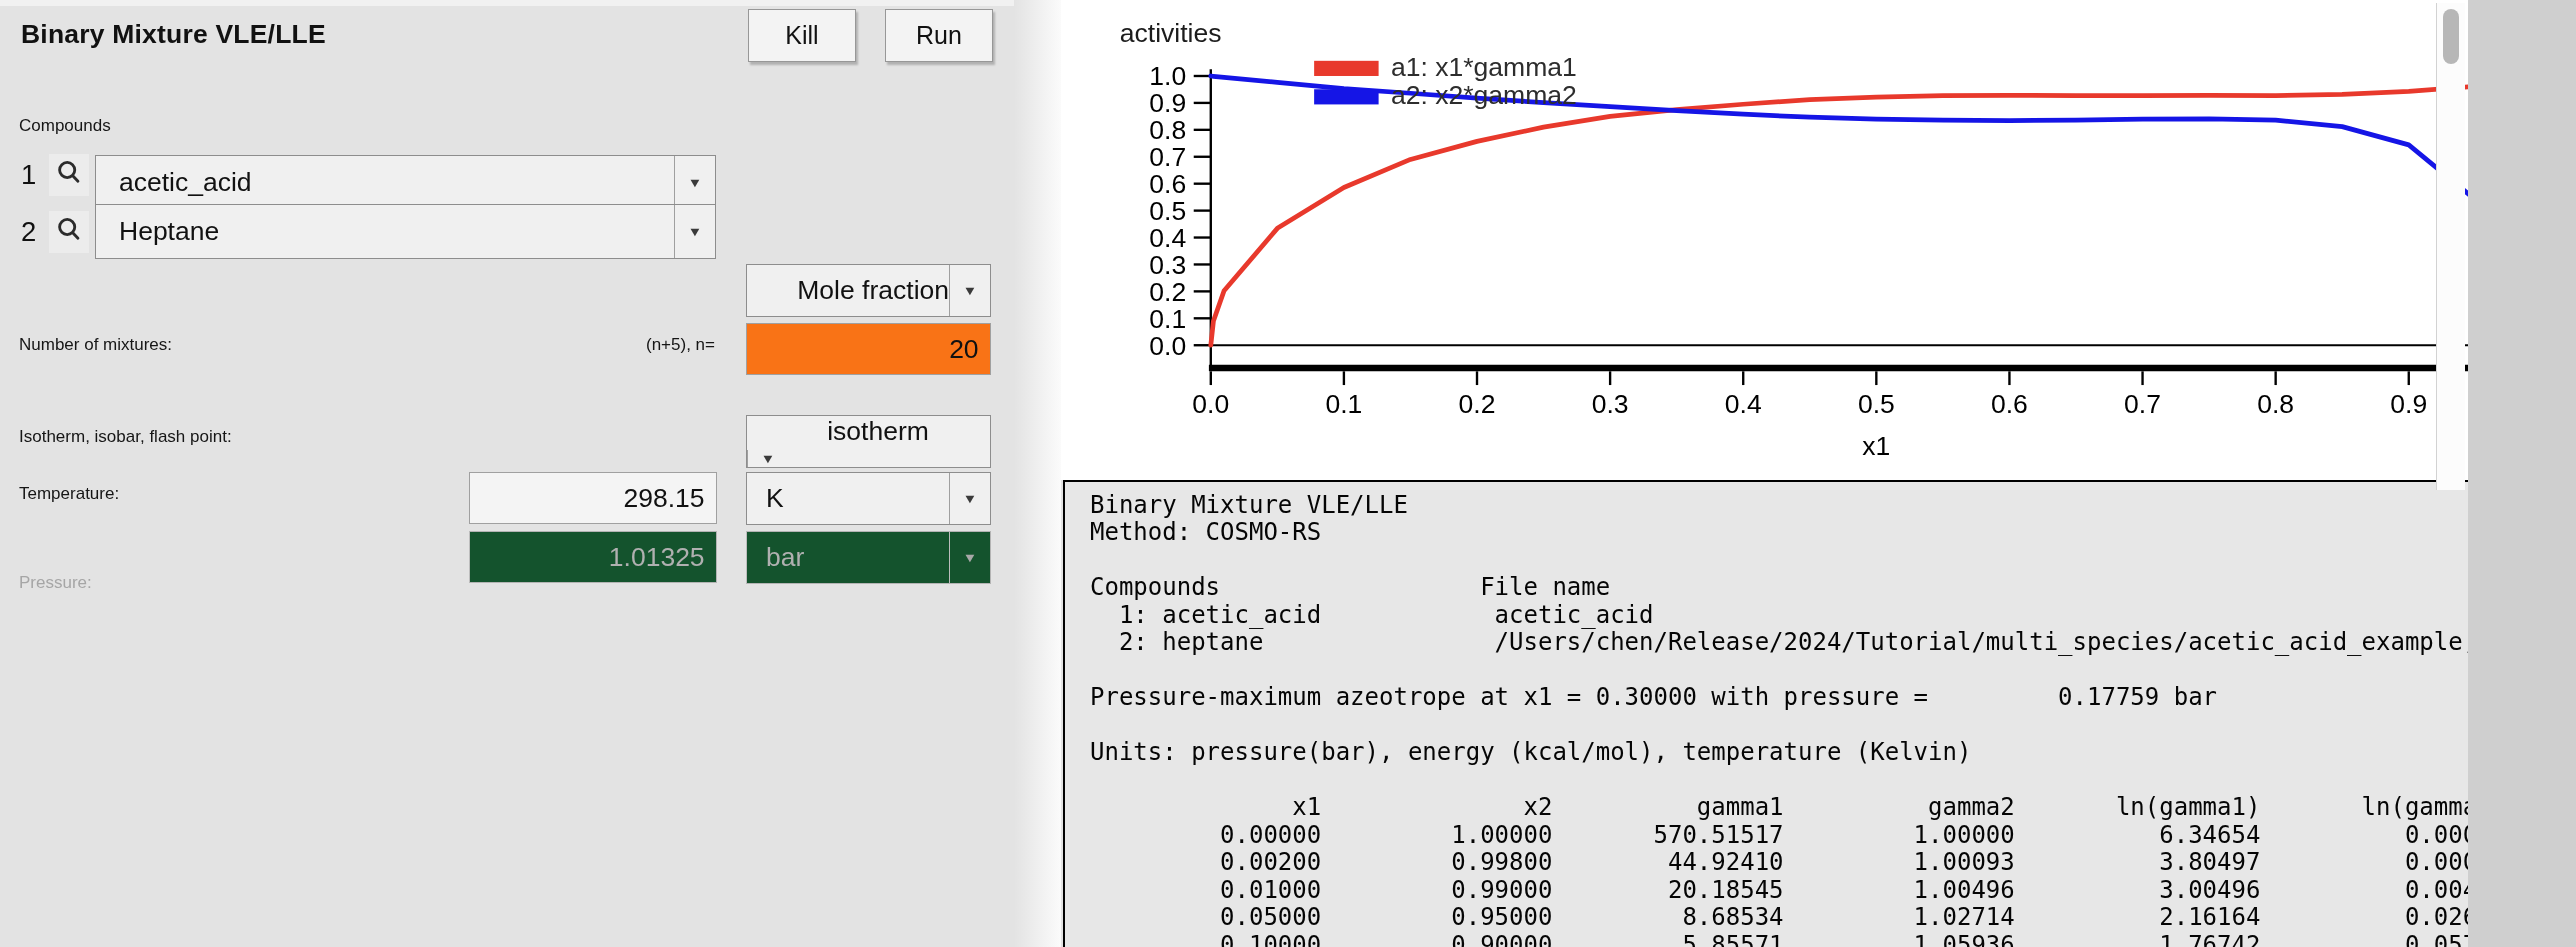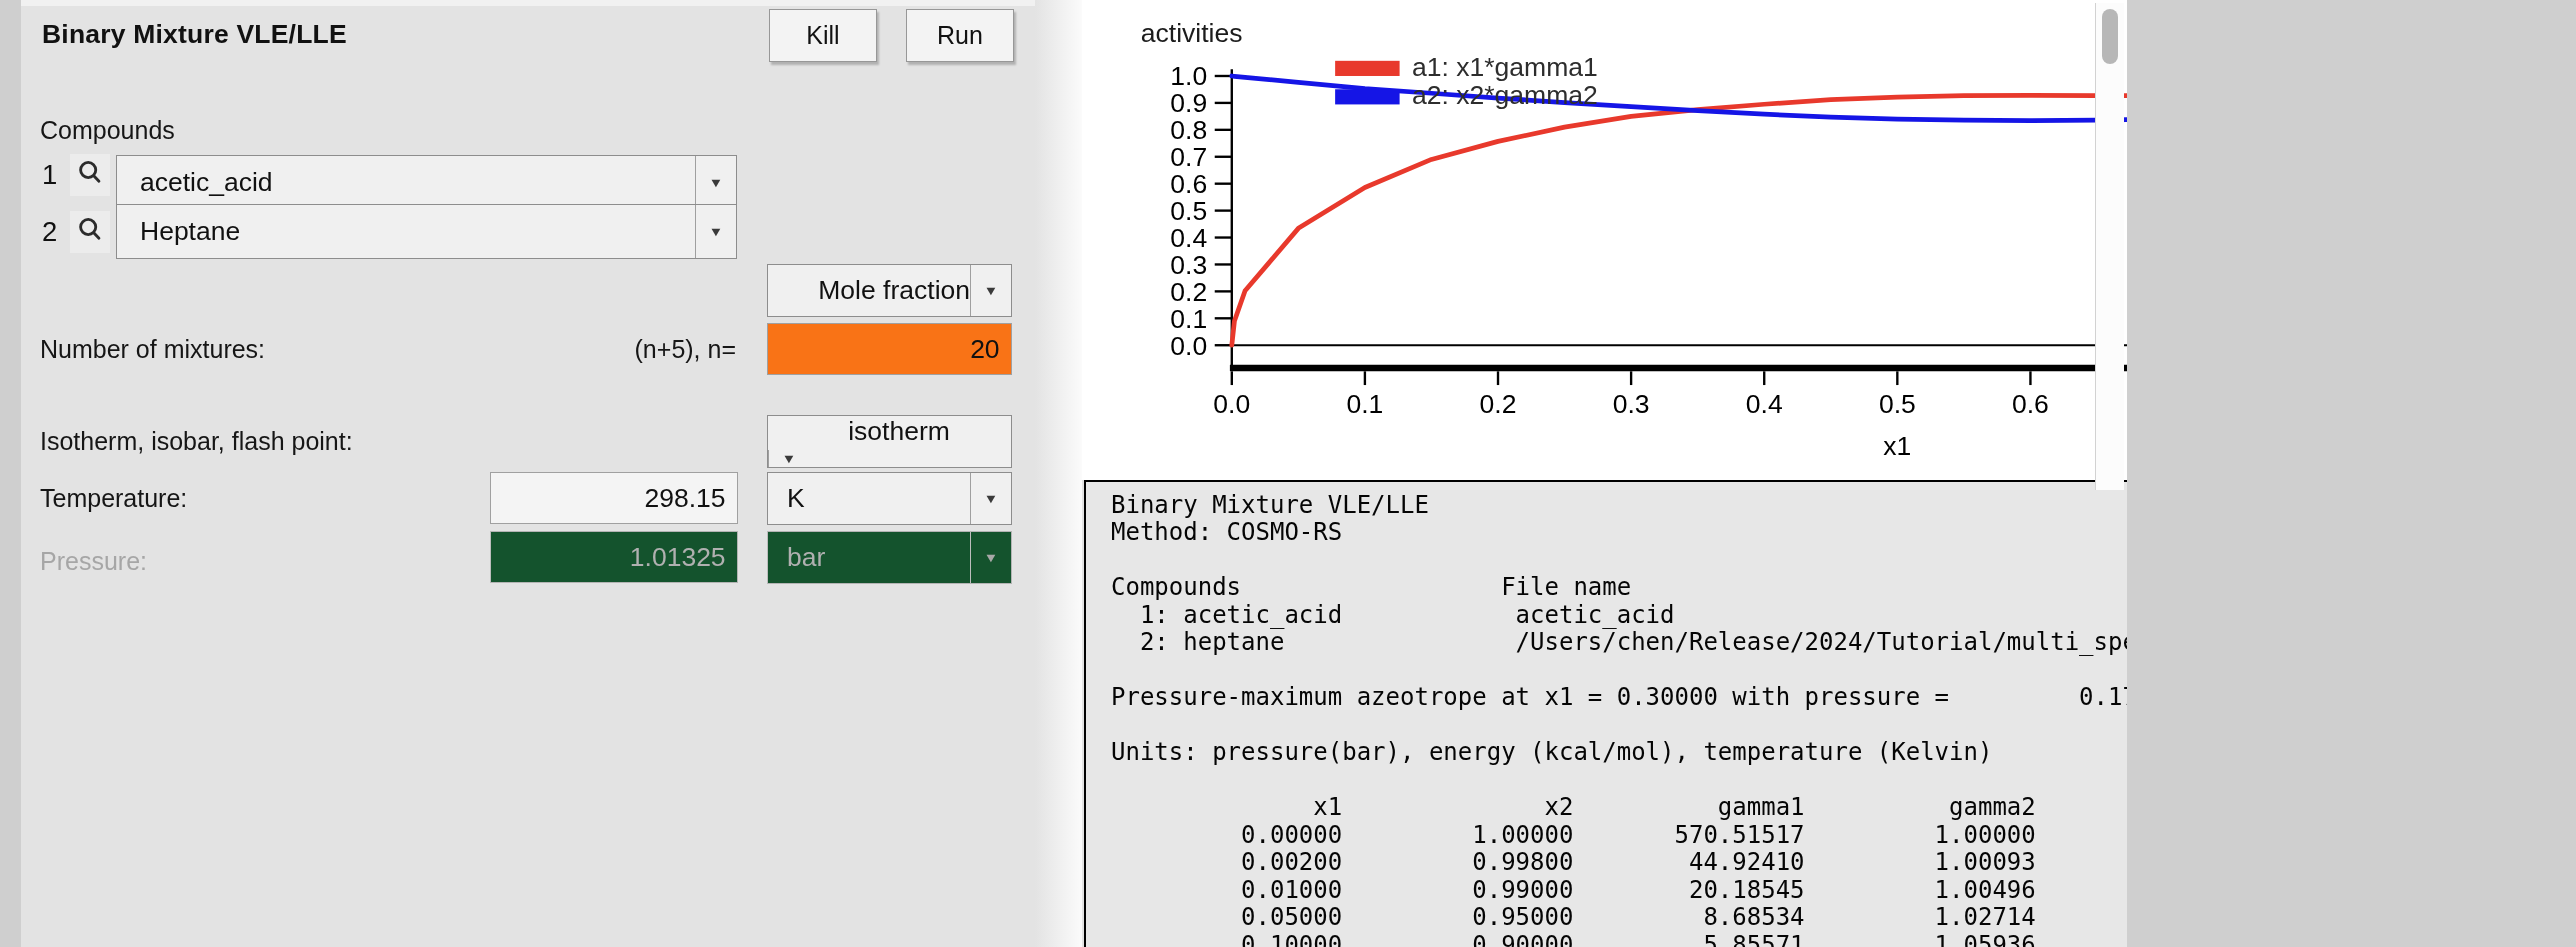--- a/index.html
+++ b/index.html
@@ -1,26 +1,26 @@
 <!DOCTYPE html>
 <html style="font-size:15px"><head>
 <meta charset="utf-8">
 <style>
   html,body{margin:0;padding:0;background:#cfcfcf;}
-  #app{position:relative;width:2106px;height:948px;background:#e3e3e3;overflow:hidden;
-       font-family:"Liberation Sans",sans-serif;color:#111;margin-left:21px;}
+  #app{position:relative;width:2468px;height:948px;background:#e3e3e3;overflow:hidden;
+       font-family:"Liberation Sans",sans-serif;color:#111;}
   .abs{position:absolute;}
   
   #top-strip{left:0;top:0;width:1061px;height:5.7px;background:#f1f1f1;}
   #panel-fade{left:1014px;top:0;width:47px;height:948px;
       background:linear-gradient(to right,#e3e3e3,#fbfbfb);}
   .title{left:21px;top:19px;font-size:26.5px;font-weight:bold;letter-spacing:0.2px;}
   .btn{background:#f3f3f3;border:0.9px solid #979797;box-shadow:1.9px 2.8px 1.9px rgba(0,0,0,.22);
        font-size:25px;display:flex;align-items:center;justify-content:center;cursor:default;}
-  .label{font-size:25px;color:#161616;}
+  .label{font-size:17px;color:#161616;}
   .label.dim{color:#a6a6a6;}
   .field{background:#f0f0f0;border:1.9px solid #8d8d8d;box-sizing:border-box;
          display:flex;align-items:center;font-size:26.5px;}
   .field .txt{flex:1;padding-left:23px;white-space:nowrap;overflow:hidden;}
   .field .num{flex:1;text-align:right;padding-right:11.4px;}
   .dd-arrow{width:40px;align-self:stretch;border-left:0.9px solid #9f9f9f;
       display:flex;align-items:center;justify-content:center;color:#3a3a3a;
       font-size:15px;transform:none;}
   .arrow-glyph{display:inline-block;transform:scaleY(.85);}
   .field.disabled{background:#14532d;border-color:#b4b4b4;color:#ab9f9f;}
@@ -110,21 +110,21 @@
   <div class="abs field" style="left:469px;top:472px;width:248px;height:52px;background:#f4f4f4;border-color:#a0a0a0;">
     <span class="num">298.15</span>
   </div>
   <div class="abs field" style="left:746px;top:472px;width:245px;height:53px;">
     <span class="txt" style="padding-left:19px;">K</span>
     <span class="dd-arrow">
         <span class="arrow-glyph">▼</span>
       </span>
   </div>
 
-  <div class="abs label dim" style="left:19px;top:547px;">Pressure:</div>
+  <div class="abs label dim" style="left:19px;top:573px;">Pressure:</div>
   <div class="abs field disabled" style="left:469px;top:531px;width:248px;height:52px;">
     <span class="num" style="color:#b0b0b0;">1.01325</span>
   </div>
   <div class="abs field disabled" style="left:746px;top:531px;width:245px;height:53px;">
     <span class="txt" style="padding-left:19px;color:#b0b0b0;">bar</span>
     <span class="dd-arrow" style="color:#a8a8a8;">
         <span class="arrow-glyph">▼</span>
       </span>
   </div>
 

